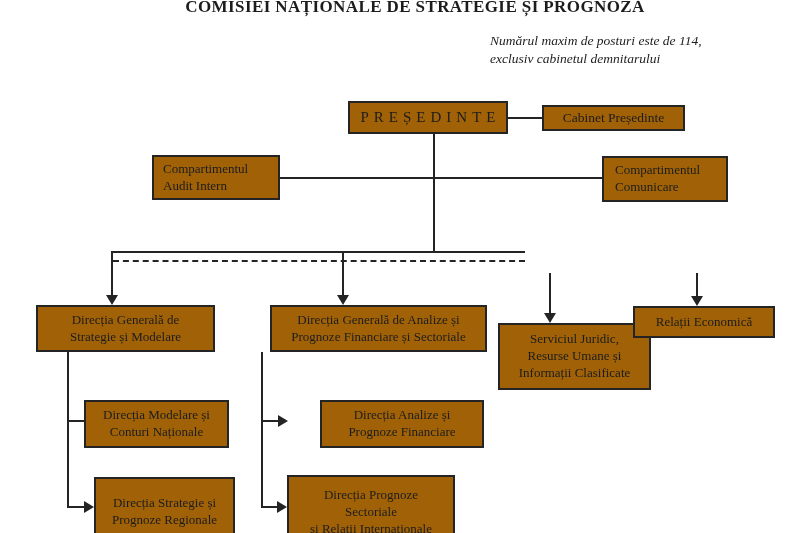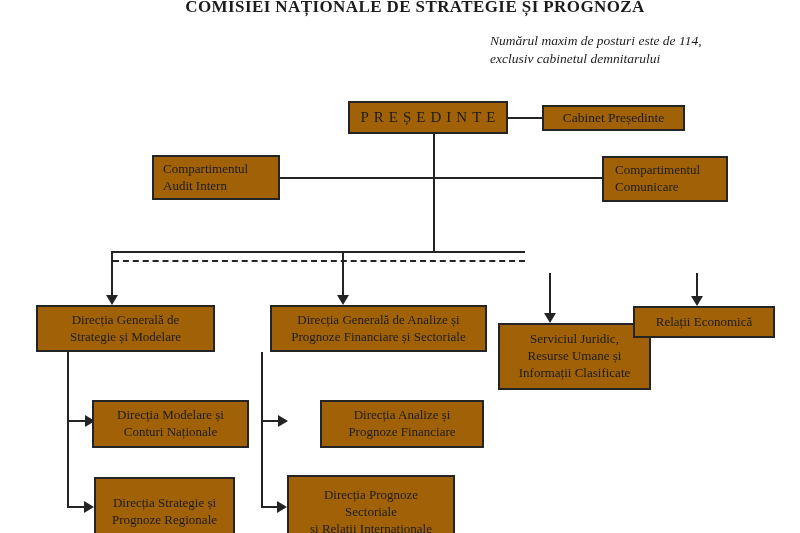--- a/index.html
+++ b/index.html
@@ -51,21 +51,21 @@
   #b-audit       { left:152px; top:155px; width:128px; height:45px;
                    justify-content:flex-start; text-align:left; padding-left:9px; }
   #b-comunicare  { left:602px; top:156px; width:126px; height:46px;
                    justify-content:flex-start; text-align:left; padding-left:11px; }
   #b-secretar    { left:525px; top:238px; width:188px; height:35px;
                    font-size:15px; letter-spacing:0.6px; }
   #b-dgs         { left:36px;  top:305px; width:179px; height:47px; }
   #b-dga         { left:248px; top:305px; width:217px; height:47px;margin-left:22px; }
   #b-juridic     { left:470px; top:323px; width:153px; height:67px;margin-left:28px; }
   #b-economica   { left:633px; top:306px; width:142px; height:32px; }
-  #b-modelare    { left:92px;  top:400px; width:157px; height:48px; }
+  #b-modelare    { left:84px;  top:400px; width:145px; height:48px; }
   #b-analize     { left:288px; top:400px; width:164px; height:48px;margin-left:32px; }
   #b-strategie   { left:94px;  top:477px; width:141px; height:70px; }
   #b-prognoze    { left:287px; top:475px; width:168px; height:75px; }
   
   .line { position: absolute; background: #242424; }
   #l-pres-cab    { left:508px; top:117px; width:34px;  height:2px; }
   #l-pres-vert   { left:433px; top:134px; width:2px;   height:119px; }
   #l-compart     { left:280px; top:177px; width:322px; height:2px; }
   #l-main-horiz  { left:111px; top:251px; width:414px; height:2px; }
   #l-dashed      { position:absolute; left:113px; top:260px; width:412px; height:0;

